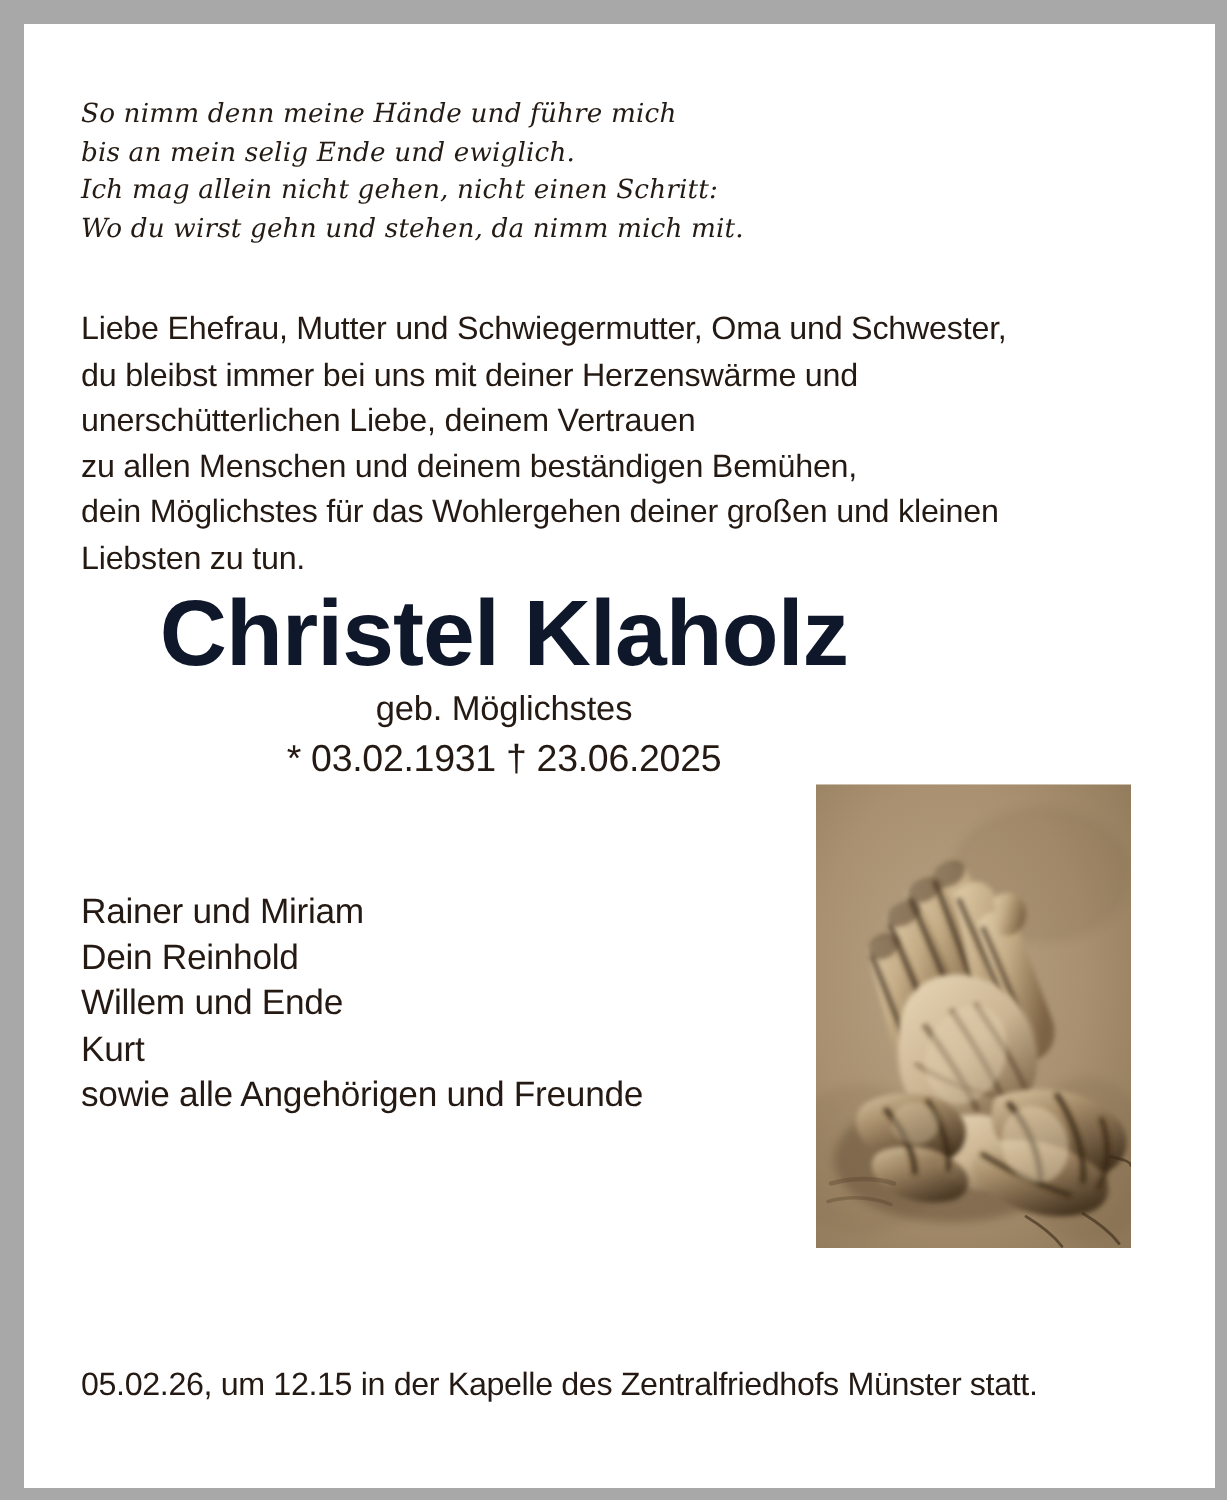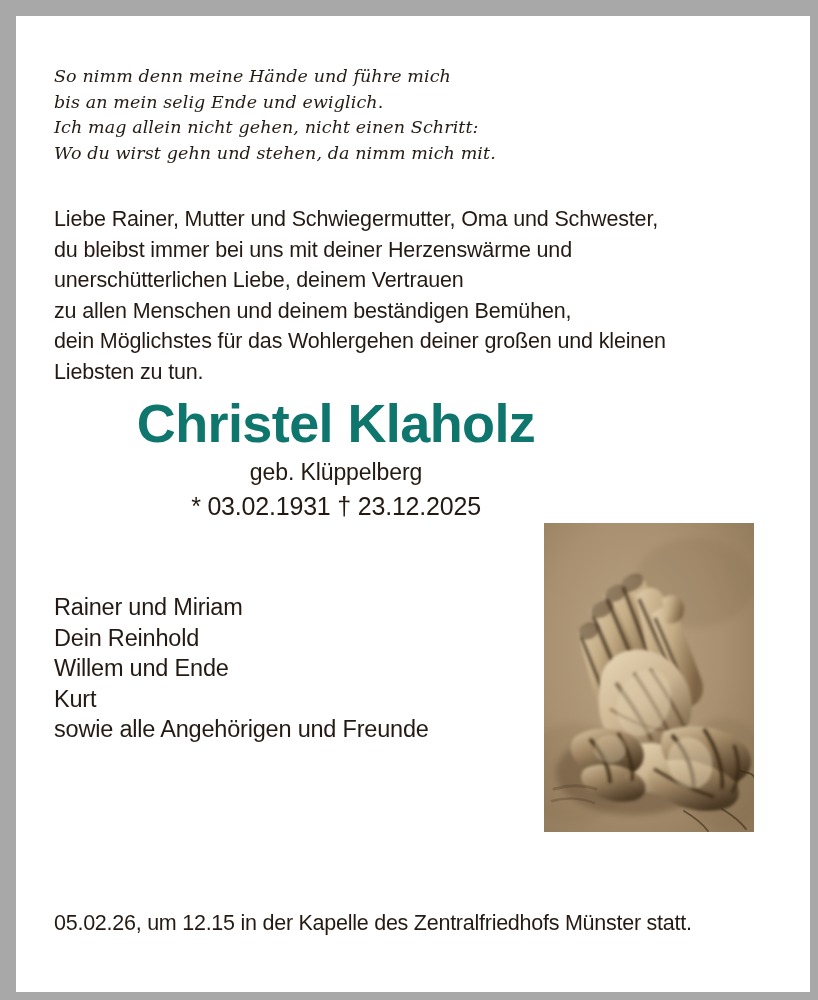--- a/index.html
+++ b/index.html
@@ -58,24 +58,24 @@
 
   
   .name-block {
     position: absolute;
     left: 0;
     top: 376px;
     width: 640px;
     text-align: center;
   }
   .deceased-name {
-    font-size: 54px;
+    font-size: 62px;
     font-weight: bold;
     line-height: 62px;
-    color: #0f766e;
+    color: #0f172a;
     letter-spacing: -0.6px;
   }
   .maiden-name {
     margin-top: 3px;
     font-size: 23px;
     line-height: 30px;
     color: #241a13;
     letter-spacing: -0.1px;
   }
   .life-dates {
@@ -144,32 +144,32 @@
   <div id="sheet">
 
     <div class="poem">
       <div class="pline">So nimm denn meine Hände und führe mich</div>
       <div class="pline">bis an mein selig Ende und ewiglich.</div>
       <div class="pline">Ich mag allein nicht gehen, nicht einen Schritt:</div>
       <div class="pline">Wo du wirst gehn und stehen, da nimm mich mit.</div>
     </div>
 
     <div class="tribute">
-      <div class="tline">Liebe Rainer, Mutter und Schwiegermutter, Oma und Schwester,</div>
+      <div class="tline">Liebe Ehefrau, Mutter und Schwiegermutter, Oma und Schwester,</div>
       <div class="tline">du bleibst immer bei uns mit deiner Herzenswärme und</div>
       <div class="tline">unerschütterlichen Liebe, deinem Vertrauen</div>
       <div class="tline">zu allen Menschen und deinem beständigen Bemühen,</div>
       <div class="tline">dein Möglichstes für das Wohlergehen deiner großen und kleinen</div>
       <div class="tline">Liebsten zu tun.</div>
     </div>
 
     <div class="name-block">
       <div class="deceased-name">Christel Klaholz</div>
-      <div class="maiden-name">geb. Klüppelberg</div>
-      <div class="life-dates">* 03.02.1931 † 23.12.2025</div>
+      <div class="maiden-name">geb. Möglichstes</div>
+      <div class="life-dates">* 03.02.1931 † 23.06.2025</div>
     </div>
 
     <div class="mourners">
       <div class="mline">Rainer und Miriam</div>
       <div class="mline">Dein Reinhold</div>
       <div class="mline">Willem und Ende</div>
       <div class="mline">Kurt</div>
       <div class="mline">sowie alle Angehörigen und Freunde</div>
     </div>
 

